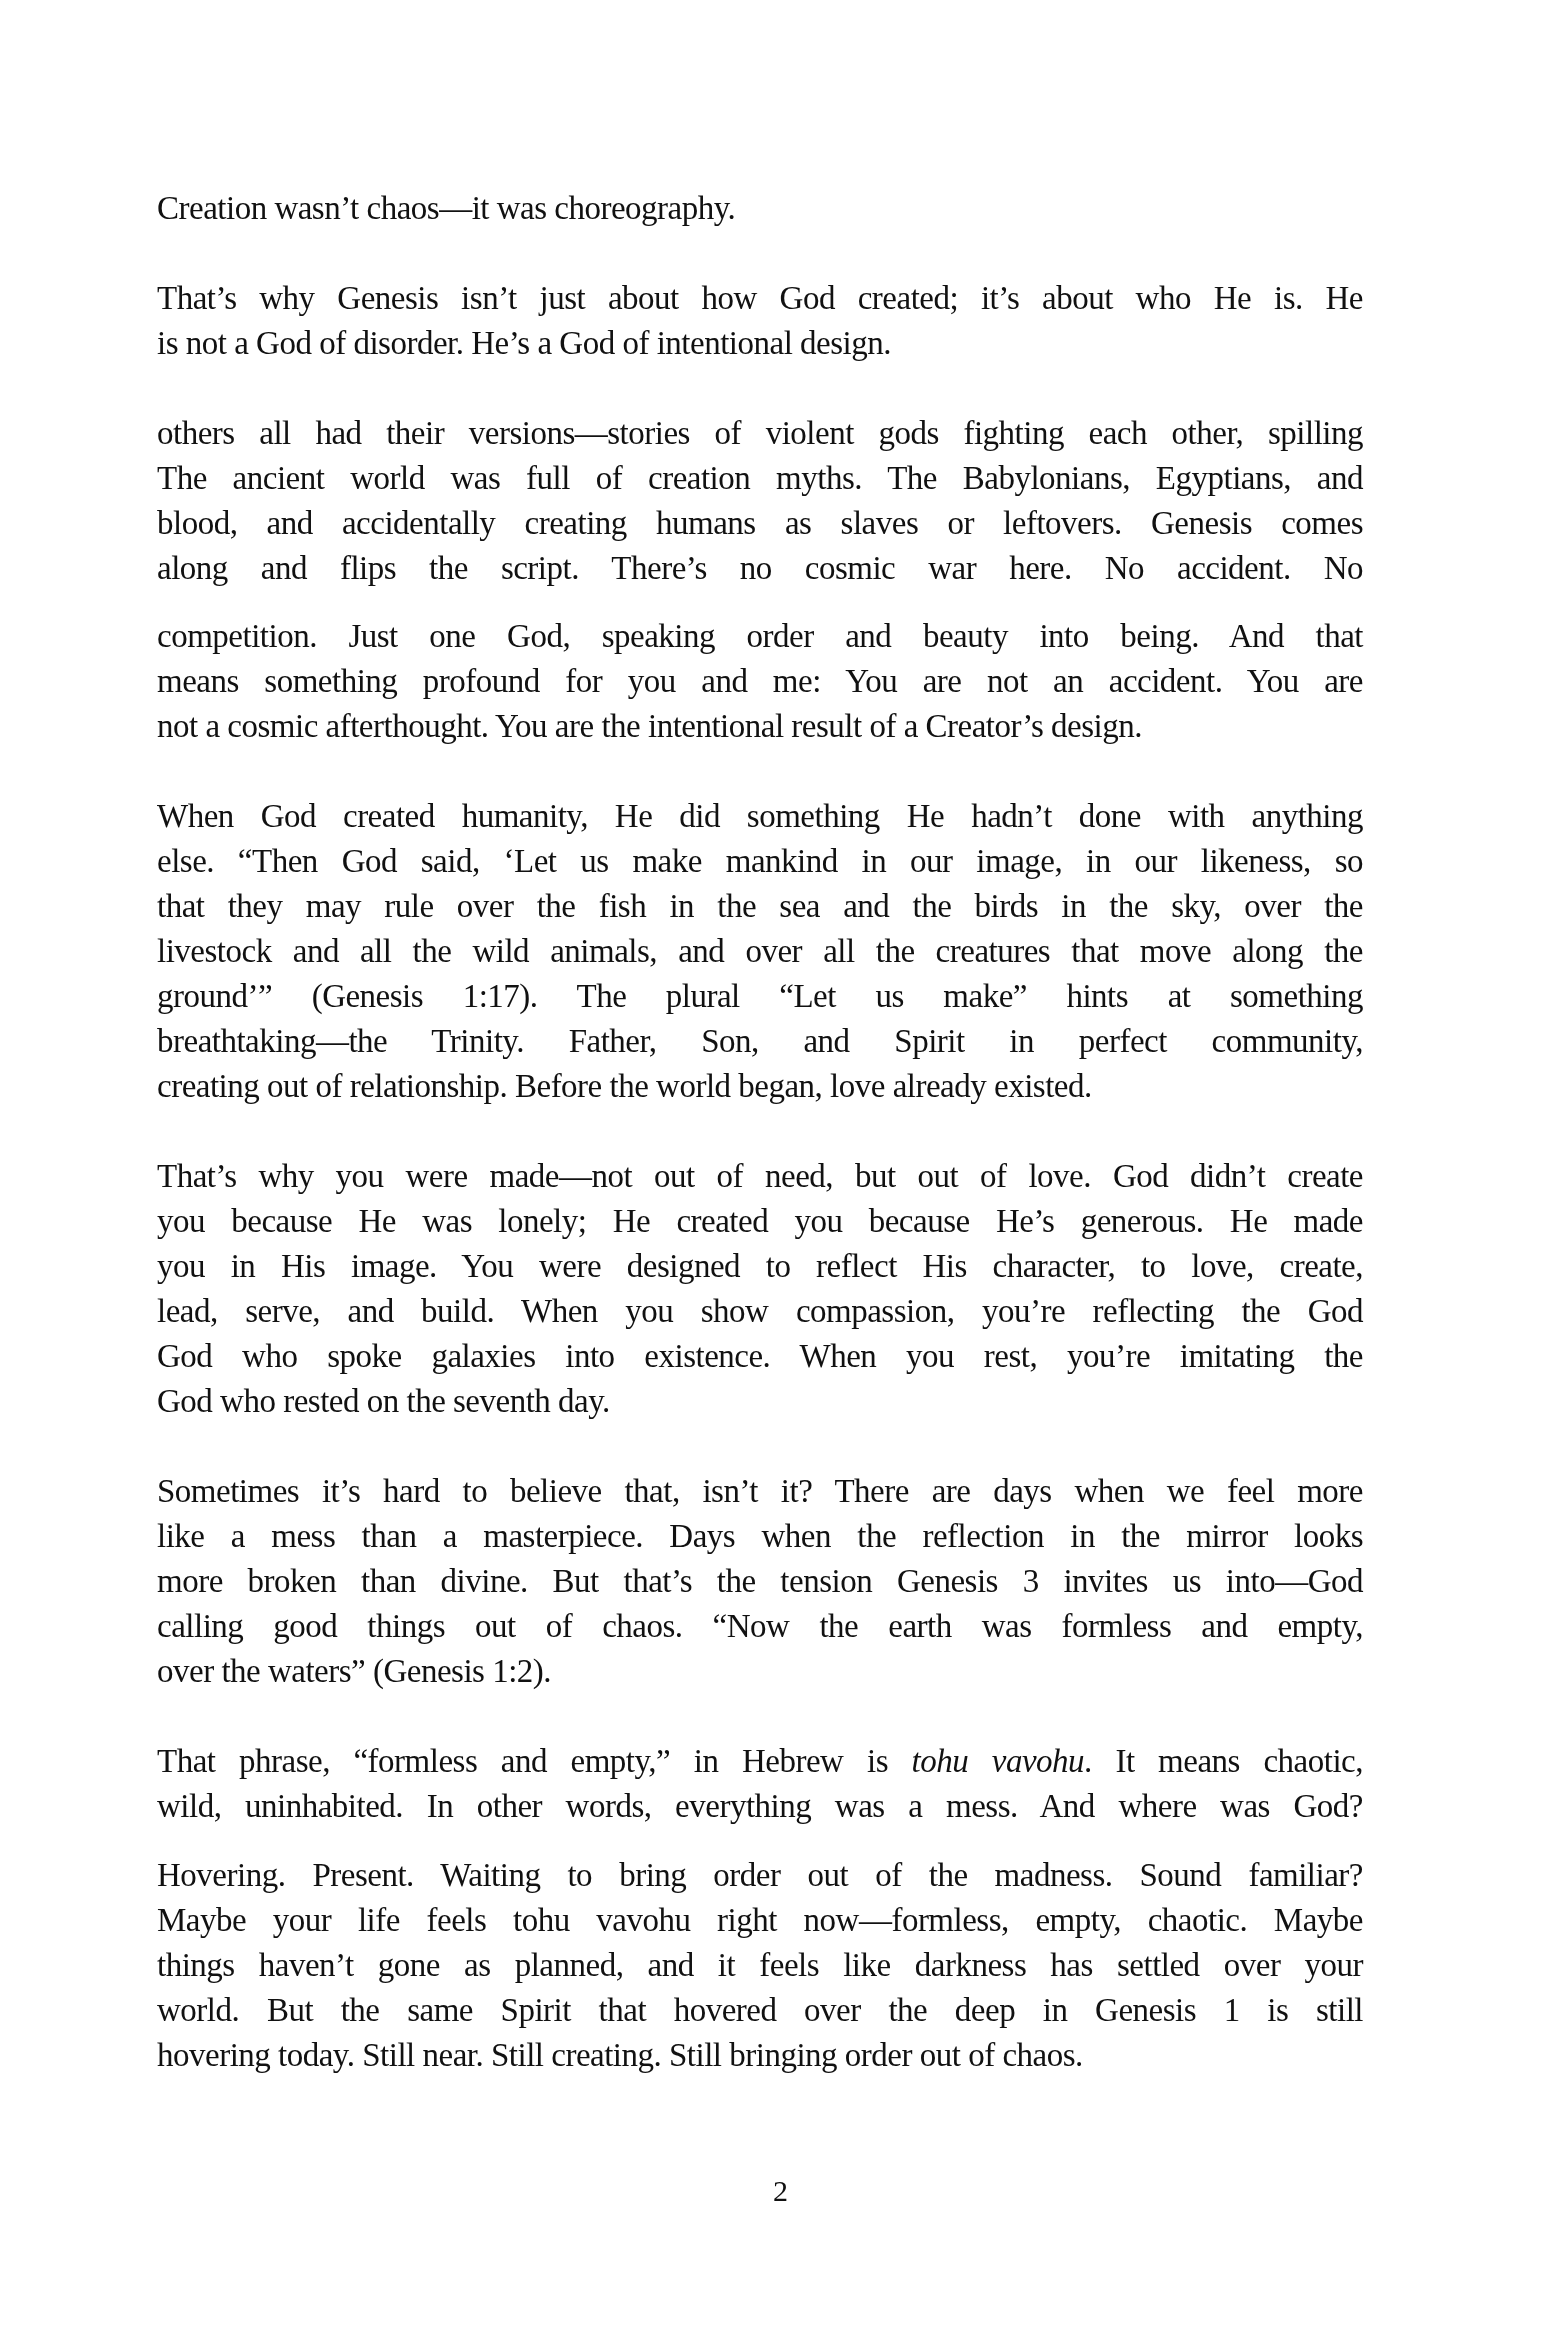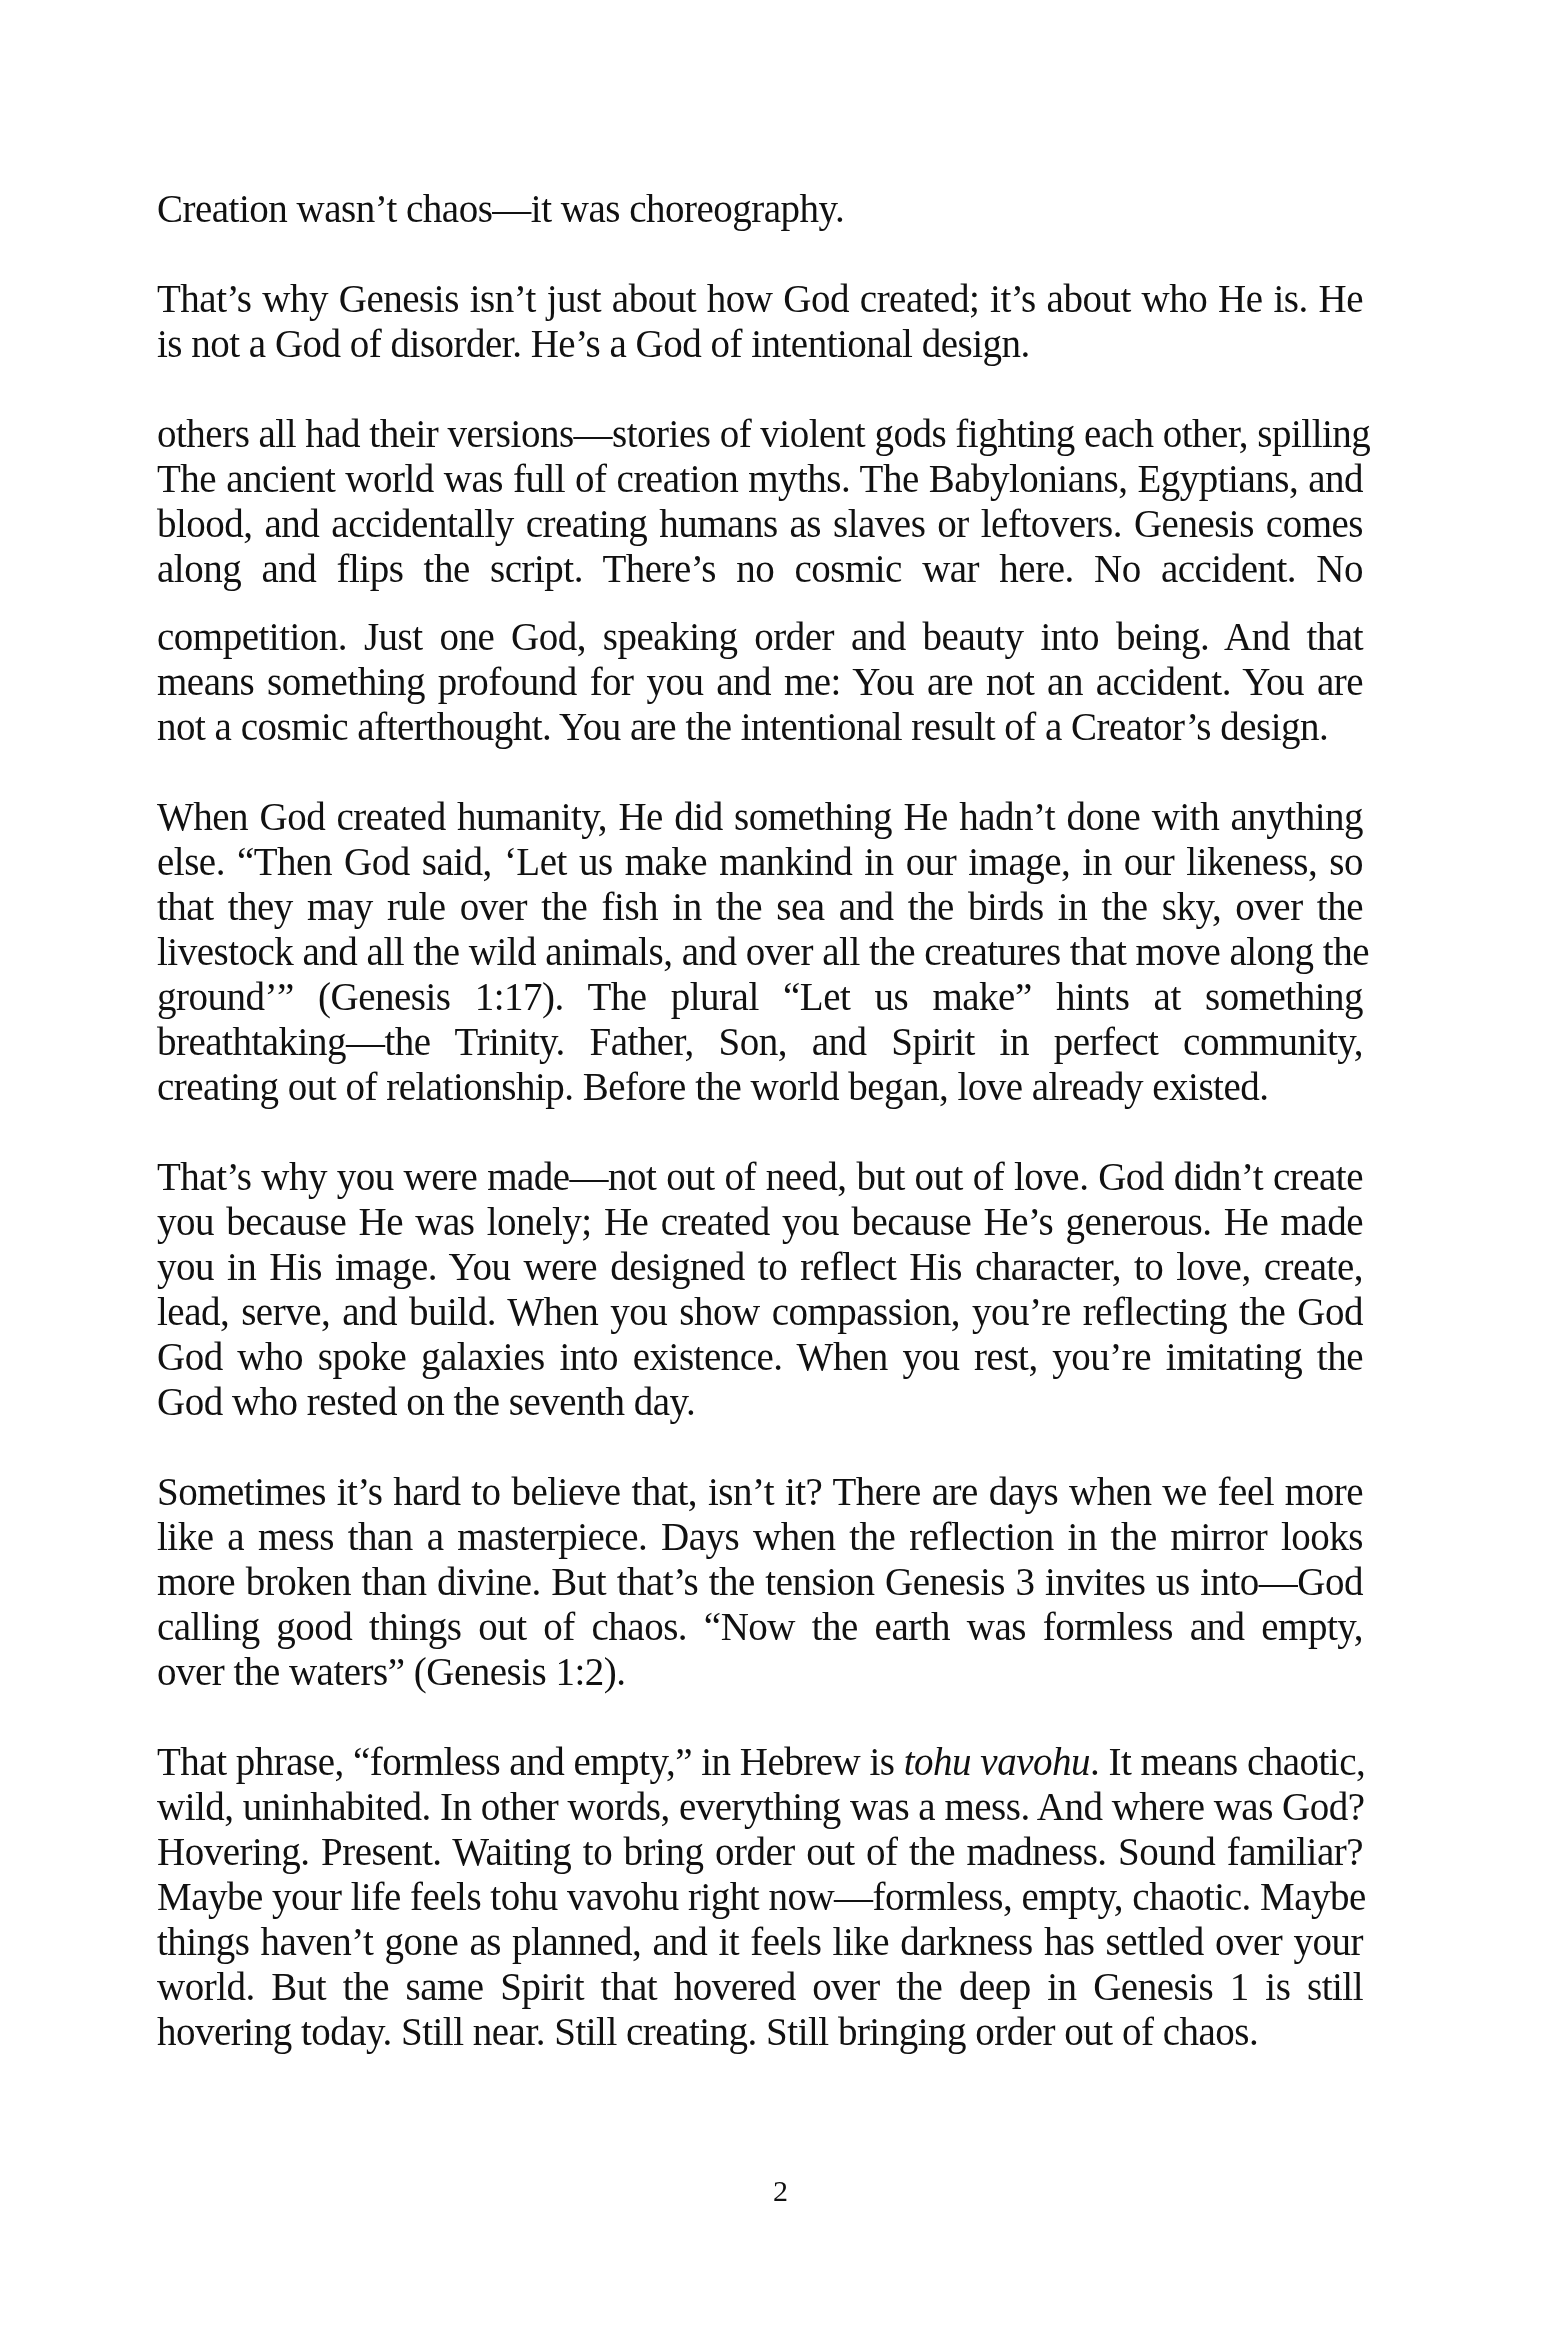--- a/index.html
+++ b/index.html
@@ -8,21 +8,21 @@
     position: absolute; left: 0; top: 0; width: 1561px; height: 2342px;
     background: #ffffff; color: #111111;
     font-family: "Liberation Serif", "DejaVu Serif", serif;
   }
   .body-text {
     position: absolute; left: 157px; top: 186px; width: 1206px;
   }
   .para { margin: 0 0 45px 0; }
   .line {
     display: block; height: 45px; line-height: 45px;
-    font-size: 39px; letter-spacing: -0.5px; word-spacing: 0px;
+    font-size: 33px; letter-spacing: -0.5px; word-spacing: 0px;
     white-space: nowrap; text-align: justify; text-align-last: justify;
     overflow: visible;
   }
   .line.last { text-align-last: left; }
   .line em { font-style: italic; }
   .page-number {
     position: absolute; left: 0; width: 1561px; top: 2169px;
     text-align: center; font-size: 30px; line-height: 44px; color: #111111;
   }
 </style>
@@ -74,21 +74,21 @@
       <span class="line" style="display: block;">Sometimes it’s hard to believe that, isn’t it? There are days when we feel more</span>
       <span class="line" style="display: block;">like a mess than a masterpiece. Days when the reflection in the mirror looks</span>
       <span class="line" style="display: block;">more broken than divine. But that’s the tension Genesis 3 invites us into—God</span>
       <span class="line" style="display: block;">calling good things out of chaos. “Now the earth was formless and empty,</span>
       <span class="line last" style="display: block;">over the waters” (Genesis 1:2).</span>
     </p>
 
     <p class="para">
       <span class="line" style="display: block;"><span>That phrase, “formless and empty,” in Hebrew is </span><em>tohu vavohu</em><span>. It means chaotic,</span></span>
       <span class="line" style="display: block;">wild, uninhabited. In other words, everything was a mess. And where was God?</span>
-      <span class="line" style="display: block;">Hovering. Present. Waiting to bring order out of the madness. Sound familiar?</span>
+      <span class="line" style="display: block; margin-top: 24px;">Hovering. Present. Waiting to bring order out of the madness. Sound familiar?</span>
       <span class="line" style="display: block;">Maybe your life feels tohu vavohu right now—formless, empty, chaotic. Maybe</span>
       <span class="line" style="display: block;">things haven’t gone as planned, and it feels like darkness has settled over your</span>
       <span class="line" style="display: block;">world. But the same Spirit that hovered over the deep in Genesis 1 is still</span>
       <span class="line last" style="display: block; font-family: Liberation Serif, serif;">hovering today. Still near. Still creating. Still bringing order out of chaos.</span>
     </p>
 
   </div>
 
   <div class="page-number">2</div>
 </div>

